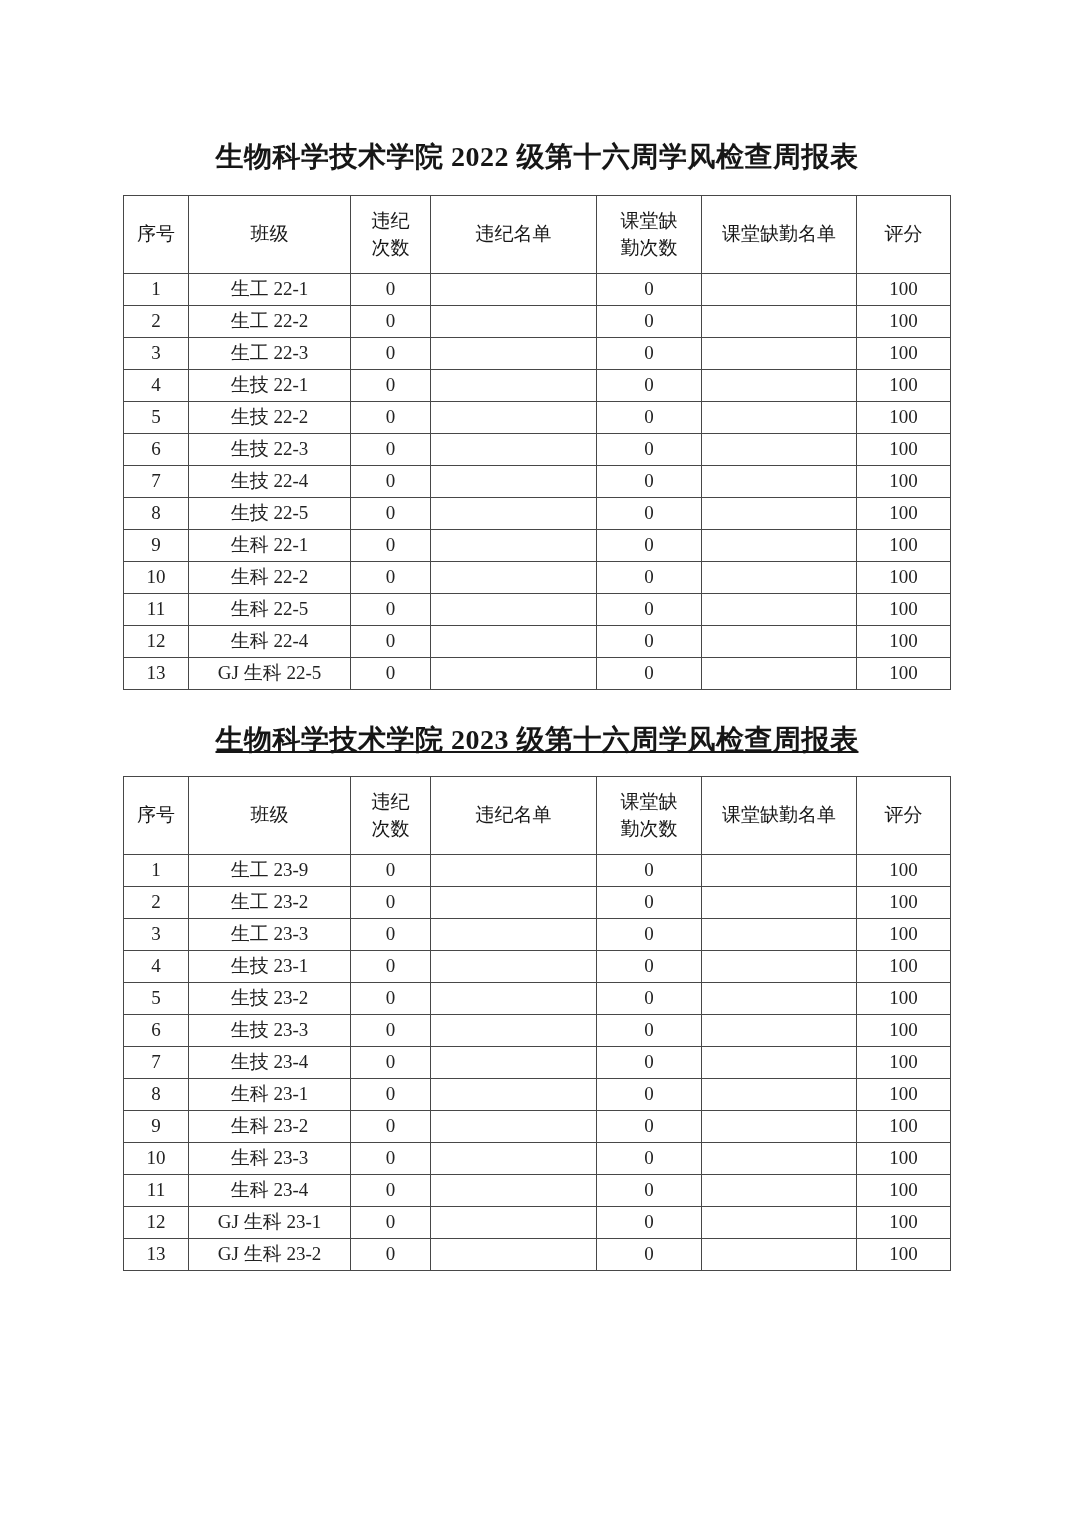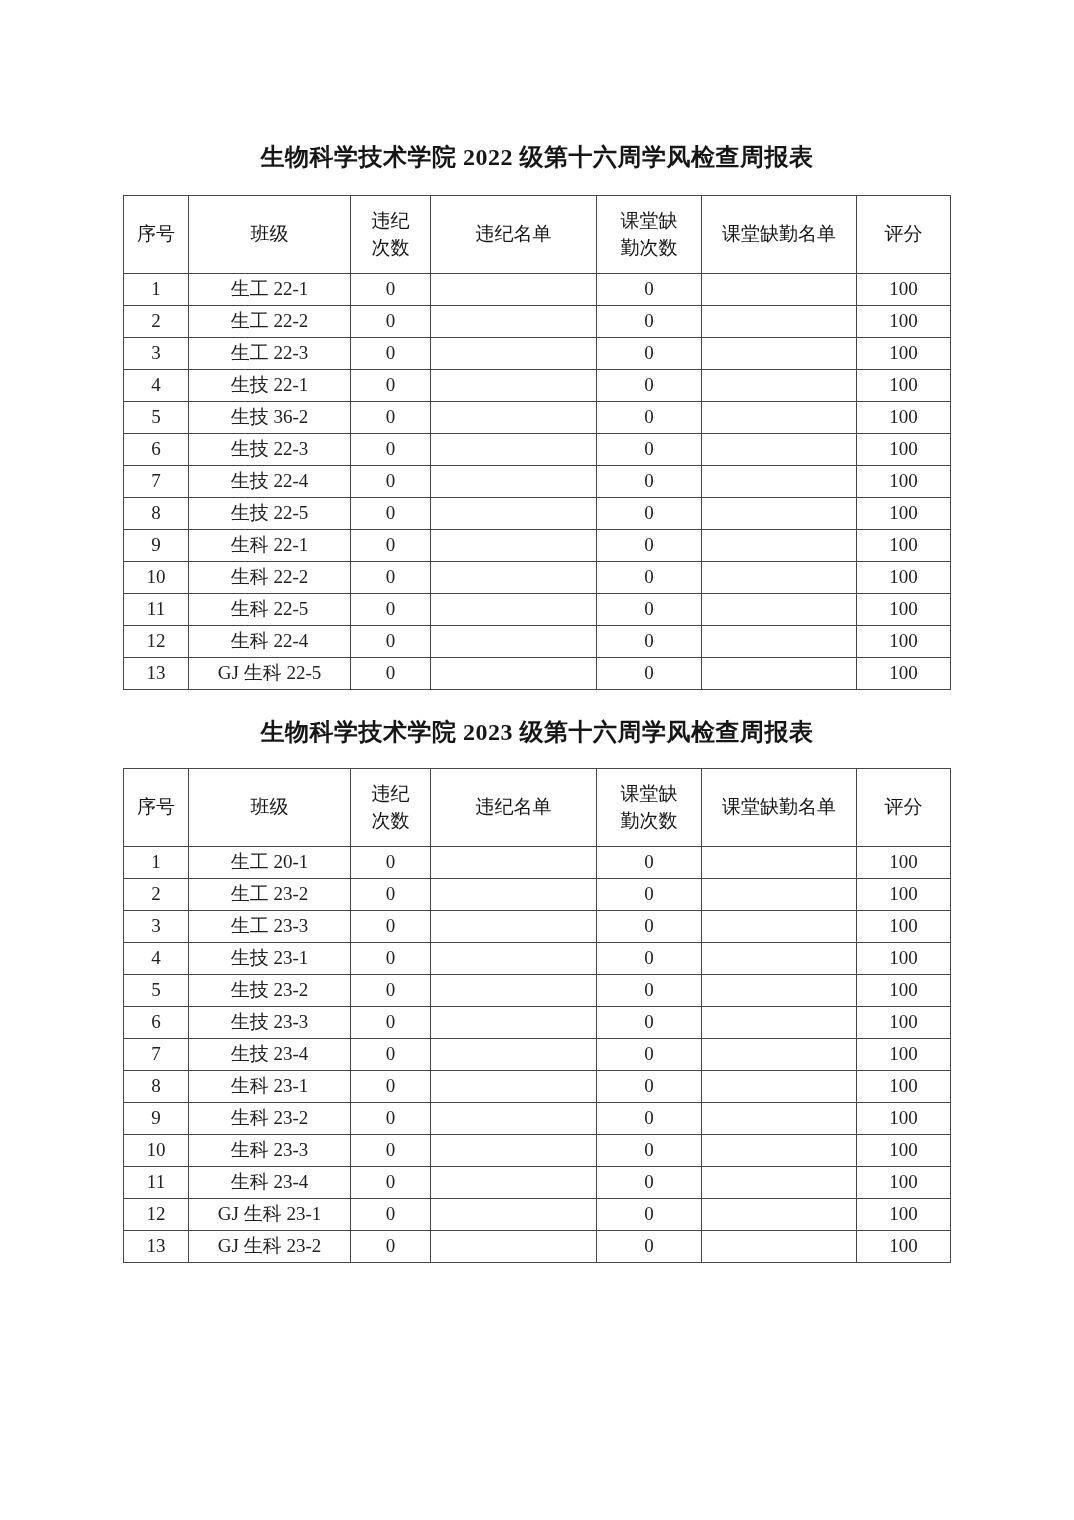--- a/index.html
+++ b/index.html
@@ -19,30 +19,31 @@
     margin: 0 auto;
     background: #ffffff;
     overflow: hidden;
   }
   .report-section.first {
     padding-top: 139px;
   }
   .report-title {
     width: 827px;
     margin: 0 auto 20px auto;
-    font-size: 24px;
+    font-size: 28px;
     line-height: 36px;
     font-weight: 700;
     text-align: center;
     letter-spacing: 0.5px;
     color: #161616;
   }
   .report-section.second .report-title {
-    margin-top: 24px;
+    margin-top: 32px;
     margin-bottom: 18px;
+    text-decoration: underline;
   }
   table.grid {
     width: 827px;
     margin: 1px auto;
     border-collapse: collapse;
     table-layout: fixed;
   }
   table.grid col.c0 { width: 65px; }
   table.grid col.c1 { width: 162px; }
   table.grid col.c2 { width: 80px; }
@@ -135,21 +136,21 @@
             <td>4</td>
             <td>生技 22-1</td>
             <td>0</td>
             <td></td>
             <td>0</td>
             <td></td>
             <td>100</td>
           </tr>
           <tr>
             <td>5</td>
-            <td>生技 36-2</td>
+            <td>生技 22-2</td>
             <td>0</td>
             <td></td>
             <td>0</td>
             <td></td>
             <td>100</td>
           </tr>
           <tr>
             <td>6</td>
             <td>生技 22-3</td>
             <td>0</td>
@@ -246,21 +247,21 @@
             <th>违纪名单</th>
             <th>课堂缺
 勤次数</th>
             <th>课堂缺勤名单</th>
             <th>评分</th>
           </tr>
         </thead>
         <tbody>
           <tr>
             <td>1</td>
-            <td>生工 20-1</td>
+            <td>生工 23-9</td>
             <td>0</td>
             <td></td>
             <td>0</td>
             <td></td>
             <td>100</td>
           </tr>
           <tr>
             <td>2</td>
             <td>生工 23-2</td>
             <td>0</td>

